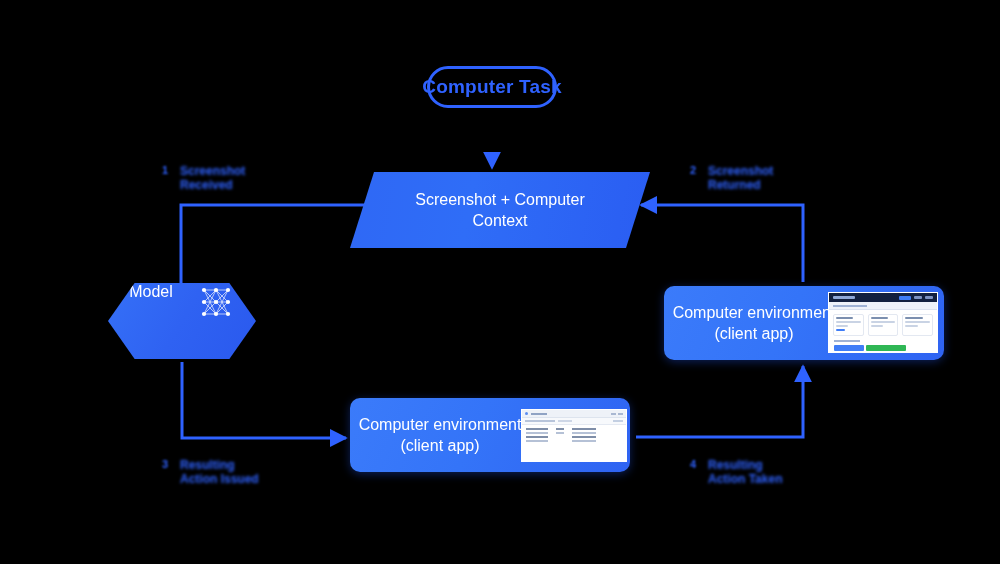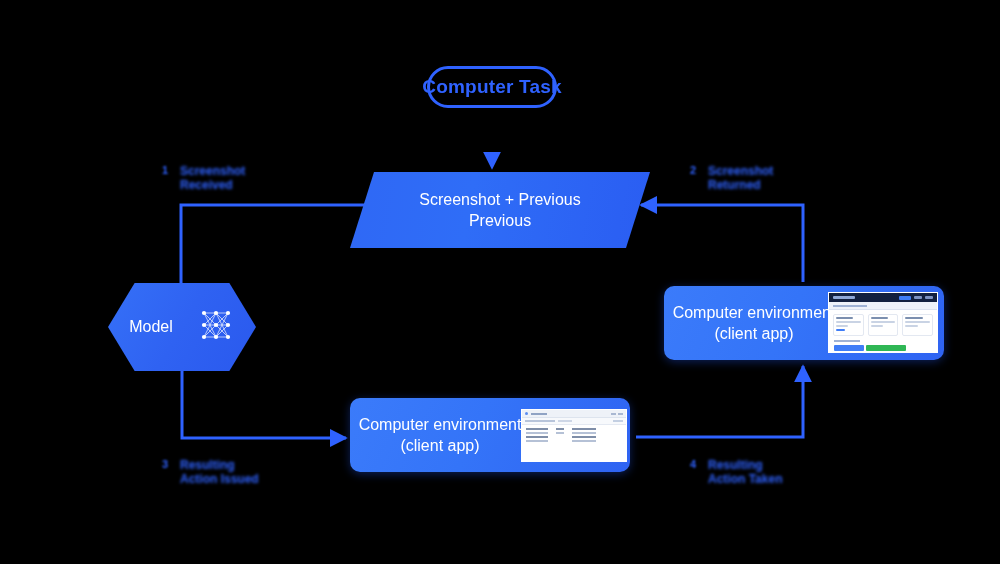--- a/index.html
+++ b/index.html
@@ -73,25 +73,24 @@
     font-weight: 400;
     width: 200px;
   }
 
   
   .hex {
     position: absolute;
     left: 108px;
     top: 283px;
     width: 148px;
-    height: 88px;
+    height: 76px;
     background: linear-gradient(120deg, #3570f7 0%, #2f62f2 50%, #2a59ee 100%);
     clip-path: polygon(18% 0%, 82% 0%, 100% 50%, 82% 100%, 18% 100%, 0% 50%);
     display: flex;
-    align-items: center;
     justify-content: center;
     gap: 24px;
   }
   .hex-label {
     color: #ffffff;
     font-size: 16px;
     font-weight: 400;
   }
   .nn-icon { display: block; }
 
@@ -257,21 +256,21 @@
     <path d="M636,437 L803,437 L803,366" fill="none" stroke="#2f62ff" stroke-width="3" marker-end="url(#ah)"></path>
 
     <path d="M803,282 L803,205 L641,205" fill="none" stroke="#2f62ff" stroke-width="3" marker-end="url(#ah)"></path>
   </svg>
 
   <div class="pill">
     <span class="pill-label">Computer Task</span>
   </div>
 
   <div class="para">
-    <span class="para-label">Screenshot + Previous Previous</span>
+    <span class="para-label">Screenshot + Computer Context</span>
   </div>
 
   <div class="hex">
     <span class="hex-label">Model</span>
     <span class="nn-icon">
       <svg width="38" height="38" viewBox="0 0 38 38">
         <g stroke="#ffffff" stroke-width="0.7" opacity="0.95">
           <line x1="7" y1="7" x2="19" y2="7"></line>
           <line x1="7" y1="7" x2="19" y2="19"></line>
           <line x1="7" y1="7" x2="19" y2="31"></line>

